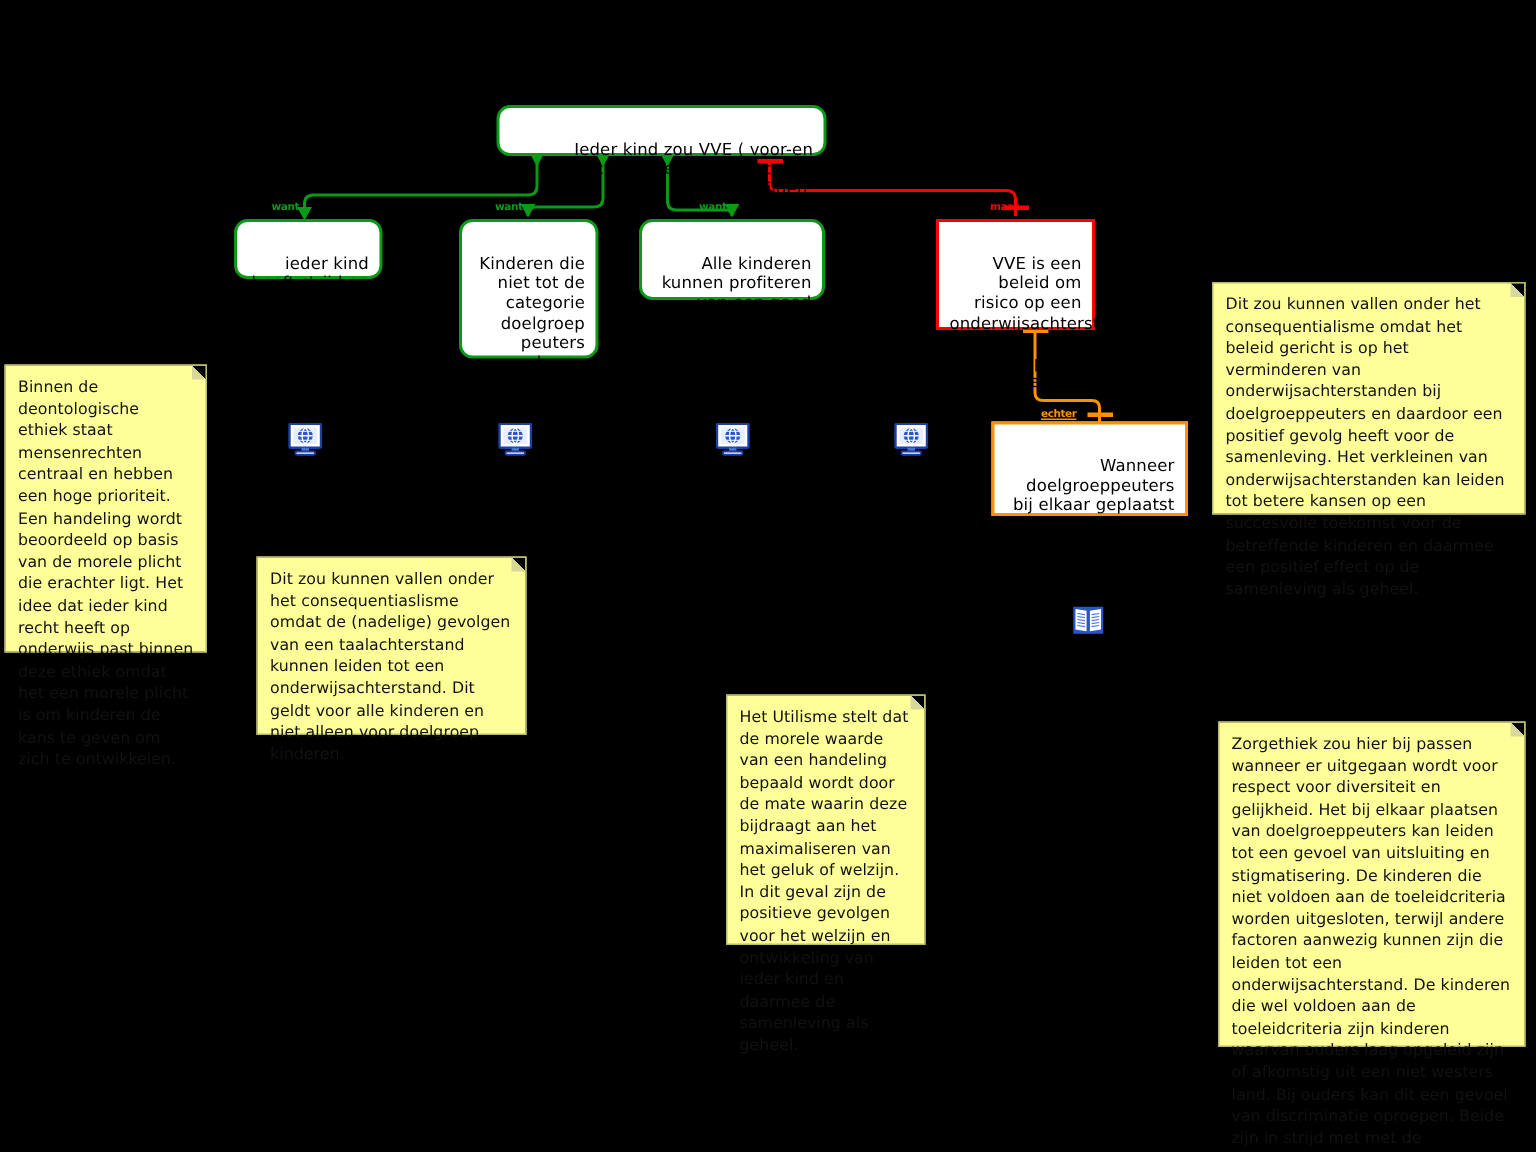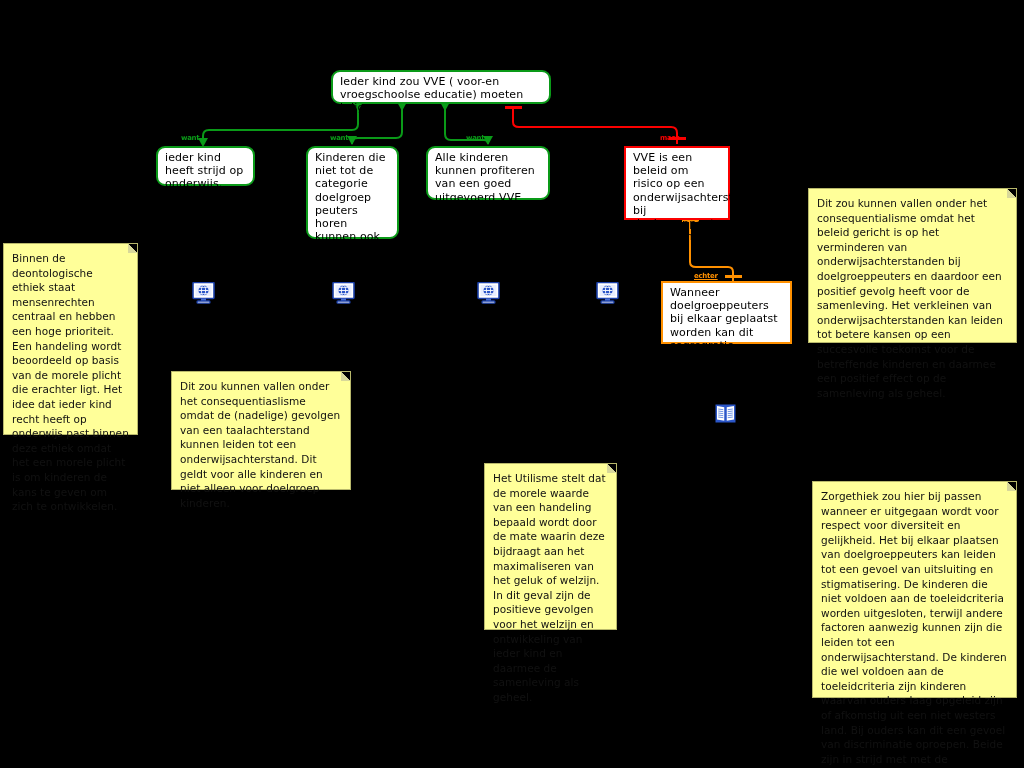--- a/index.html
+++ b/index.html
@@ -30,26 +30,27 @@
     pointer-events: none;
   }
 
   
   .node {
     position: absolute;
     background: #ffffff;
     color: #000000;
     box-sizing: border-box;
     border-radius: 9px;
-    padding: 3px 7px 4px 7px;
+    padding: 21px 7px 4px 7px;
     font-size: 11px;
     line-height: 13.2px;
     letter-spacing: 0.1px;
     white-space: pre-line;
     z-index: 5;
+    text-align: right;
   }
   .node.green  { border: 2px solid #0a9a18; }
   .node.red    { border: 2px solid #fb0000; border-radius: 0; }
   .node.orange { border: 2px solid #ff9000; border-radius: 0; }
 
   
   .edge-label {
     position: absolute;
     font-size: 7px;
     font-weight: bold;

